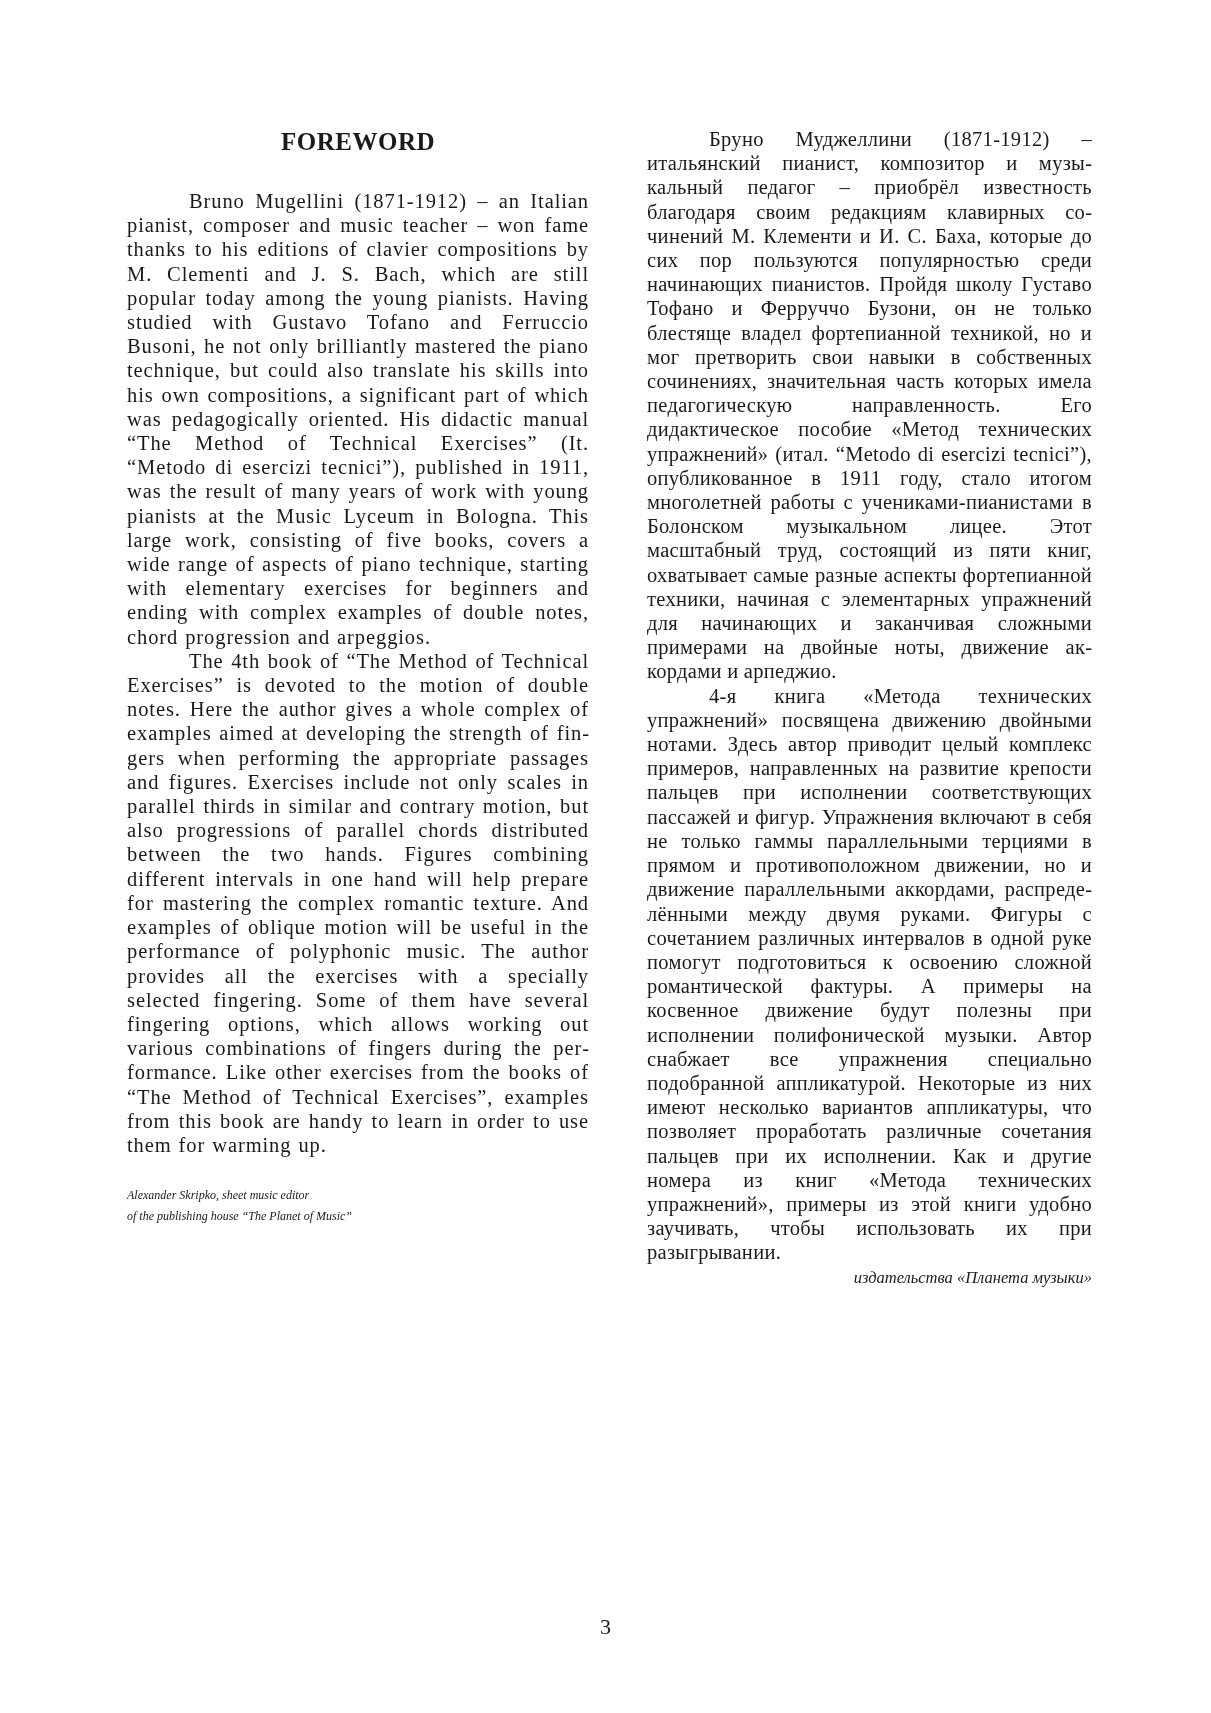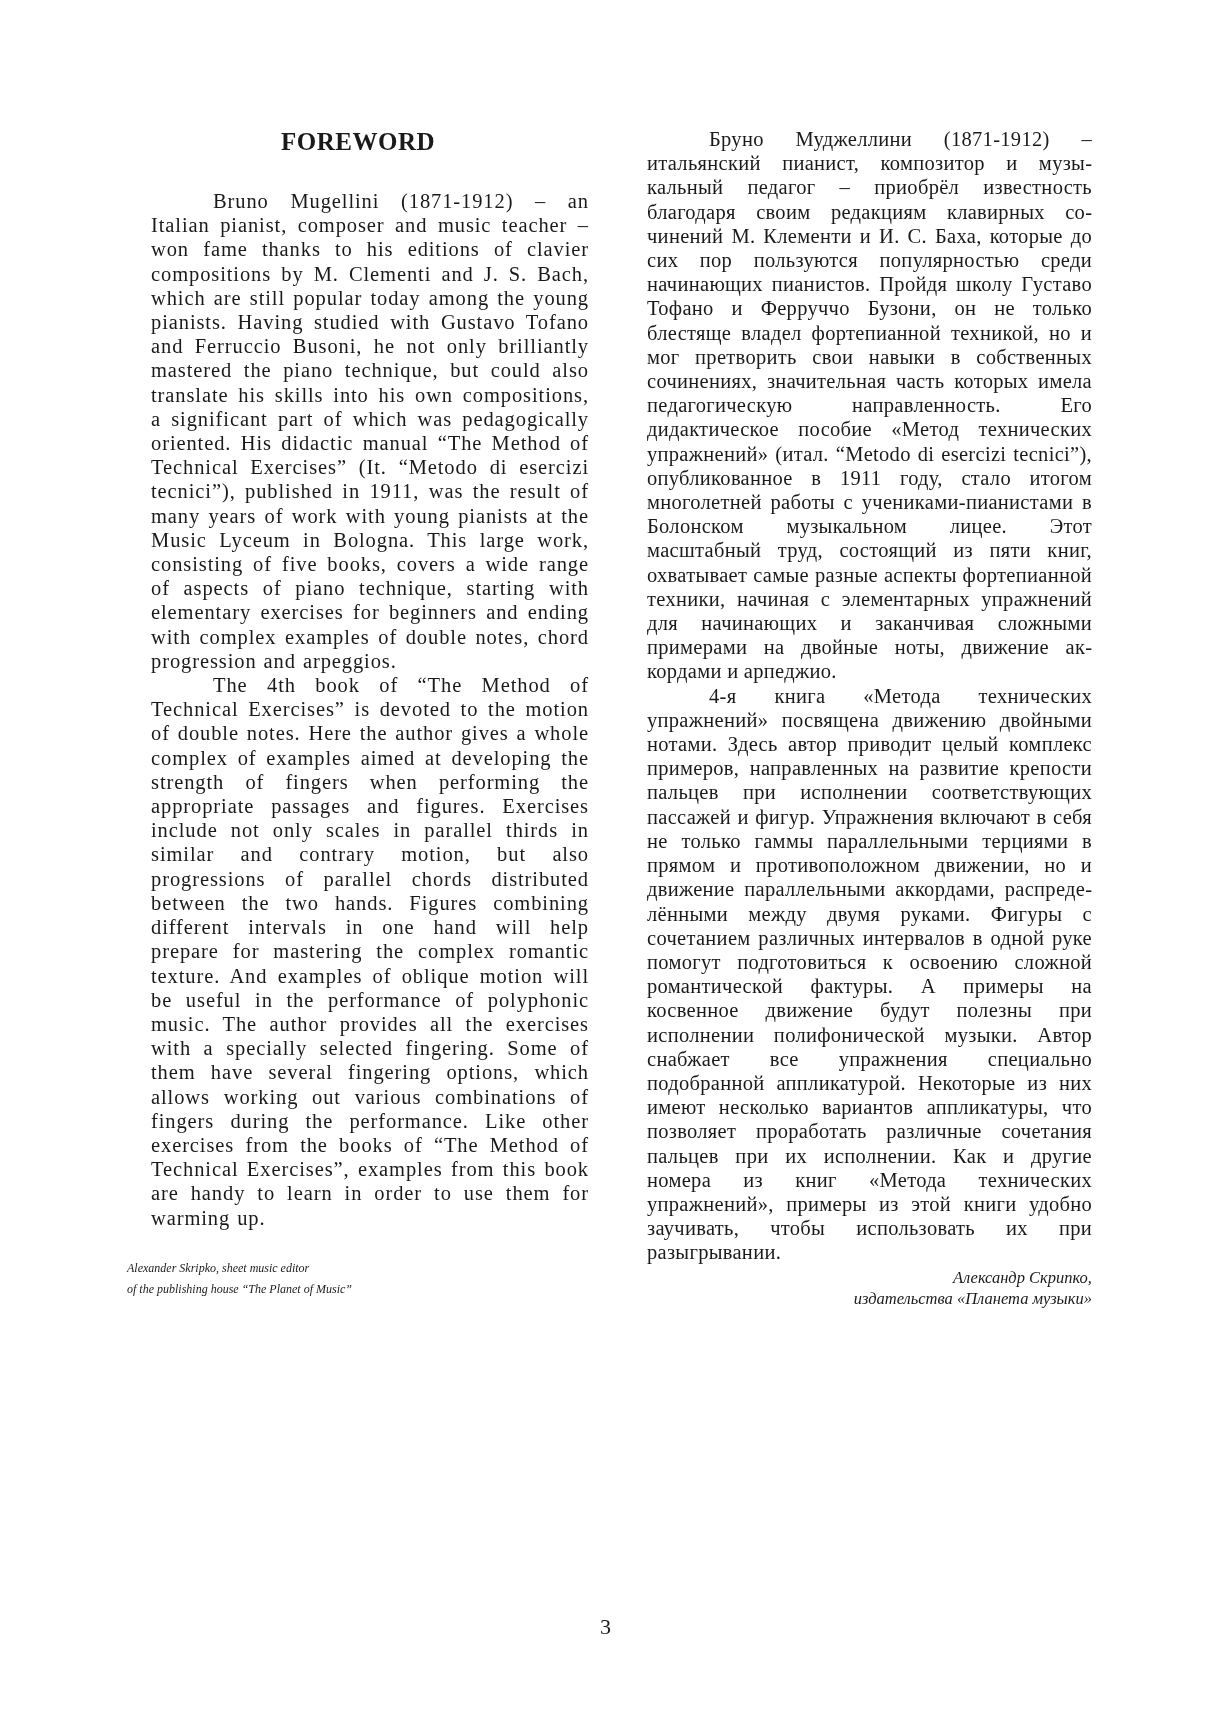--- a/index.html
+++ b/index.html
@@ -3,21 +3,21 @@
 <meta charset="utf-8">
 <style>
   html, body { margin: 0; padding: 0; background: #ffffff; }
   body { width: 1211px; height: 1713px; position: relative; overflow: hidden; color: #1a1a1a;
          font-family: "Liberation Serif", "DejaVu Serif", serif; }
   .col { position: absolute; top: 127px; }
   #col-en { left: 127px; width: 462px; }
   #col-ru { left: 618px; width: 474px; }
   .title { text-align: center; font-weight: bold; font-size: 25px; letter-spacing: 0.5px; margin: 0 0 32px 0; height: 30px; line-height: 30px; }
   .body p { margin: 0; font-size: 20.5px; line-height: 24.2px; text-align: justify; text-indent: 62px; hyphens: manual; }
-  #col-en .body p { letter-spacing: 0.9px; word-spacing: 1px; margin-left: 24px; }
+  #col-en .body p { letter-spacing: 0.9px; word-spacing: 1px; }
   #col-ru .body p { letter-spacing: 0.3px; margin-left: 29px; }
   .sig { font-style: italic; font-size: 12px; line-height: 21px; }
   #col-en .sig { margin-top: 28px; }
   #col-ru .sig { text-align: right; margin-top: 2px; font-size: 16.5px; }
   .sig div { display: block; }
   #page-num { position: absolute; top: 1614px; left: 0; width: 1211px; text-align: center; font-size: 22px; }
 </style>
 </head>
 <body>
 
@@ -32,18 +32,17 @@
     <div>of the publishing house “The Planet of Music”</div>
   </div>
 </div>
 
 <div id="col-ru" class="col">
   <div class="body">
     <p>Бруно Муджеллини (1871-1912) – итальянский пианист, композитор и музы­кальный педагог – приобрёл известность благодаря своим редакциям клавирных со­чинений М. Клементи и И. С. Баха, которые до сих пор пользуются популярностью среди начинающих пианистов. Пройдя школу Гу­ставо Тофано и Ферруччо Бузони, он не только блестяще владел фортепианной тех­никой, но и мог претворить свои навыки в собственных сочинениях, значительная часть которых имела педагогическую направленность. Его дидактическое пособие «Метод технических упражнений» (итал. “Metodo di esercizi tecnici”), опубликован­ное в 1911 году, стало итогом многолетней работы с учениками-пианистами в Болон­ском музыкальном лицее. Этот масштабный труд, состоящий из пяти книг, охватывает самые разные аспекты фортепианной тех­ники, начиная с элементарных упражнений для начинающих и заканчивая сложными примерами на двойные ноты, движение ак­кордами и арпеджио.</p>
     <p>4-я книга «Метода технических упражнений» посвящена движению двой­ными нотами. Здесь автор приводит целый комплекс примеров, направленных на раз­витие крепости пальцев при исполнении соответствующих пассажей и фигур. Упражнения включают в себя не только гаммы параллельными терциями в прямом и противоположном движении, но и движе­ние параллельными аккордами, распреде­лёнными между двумя руками. Фигуры с сочетанием различных интервалов в одной руке помогут подготовиться к освоению сложной романтической фактуры. А приме­ры на косвенное движение будут полезны при исполнении полифонической музыки. Автор снабжает все упражнения специаль­но подобранной аппликатурой. Некоторые из них имеют несколько вариантов аппли­катуры, что позволяет проработать различ­ные сочетания пальцев при их исполнении. Как и другие номера из книг «Метода тех­нических упражнений», примеры из этой книги удобно заучивать, чтобы использо­вать их при разыгрывании.</p>
   </div>
   <div class="sig">
-    <div>Александр Скрипко,</div>
     <div>издательства «Планета музыки»</div>
   </div>
 </div>
 
 <div id="page-num">3</div>
 
 </body></html>

